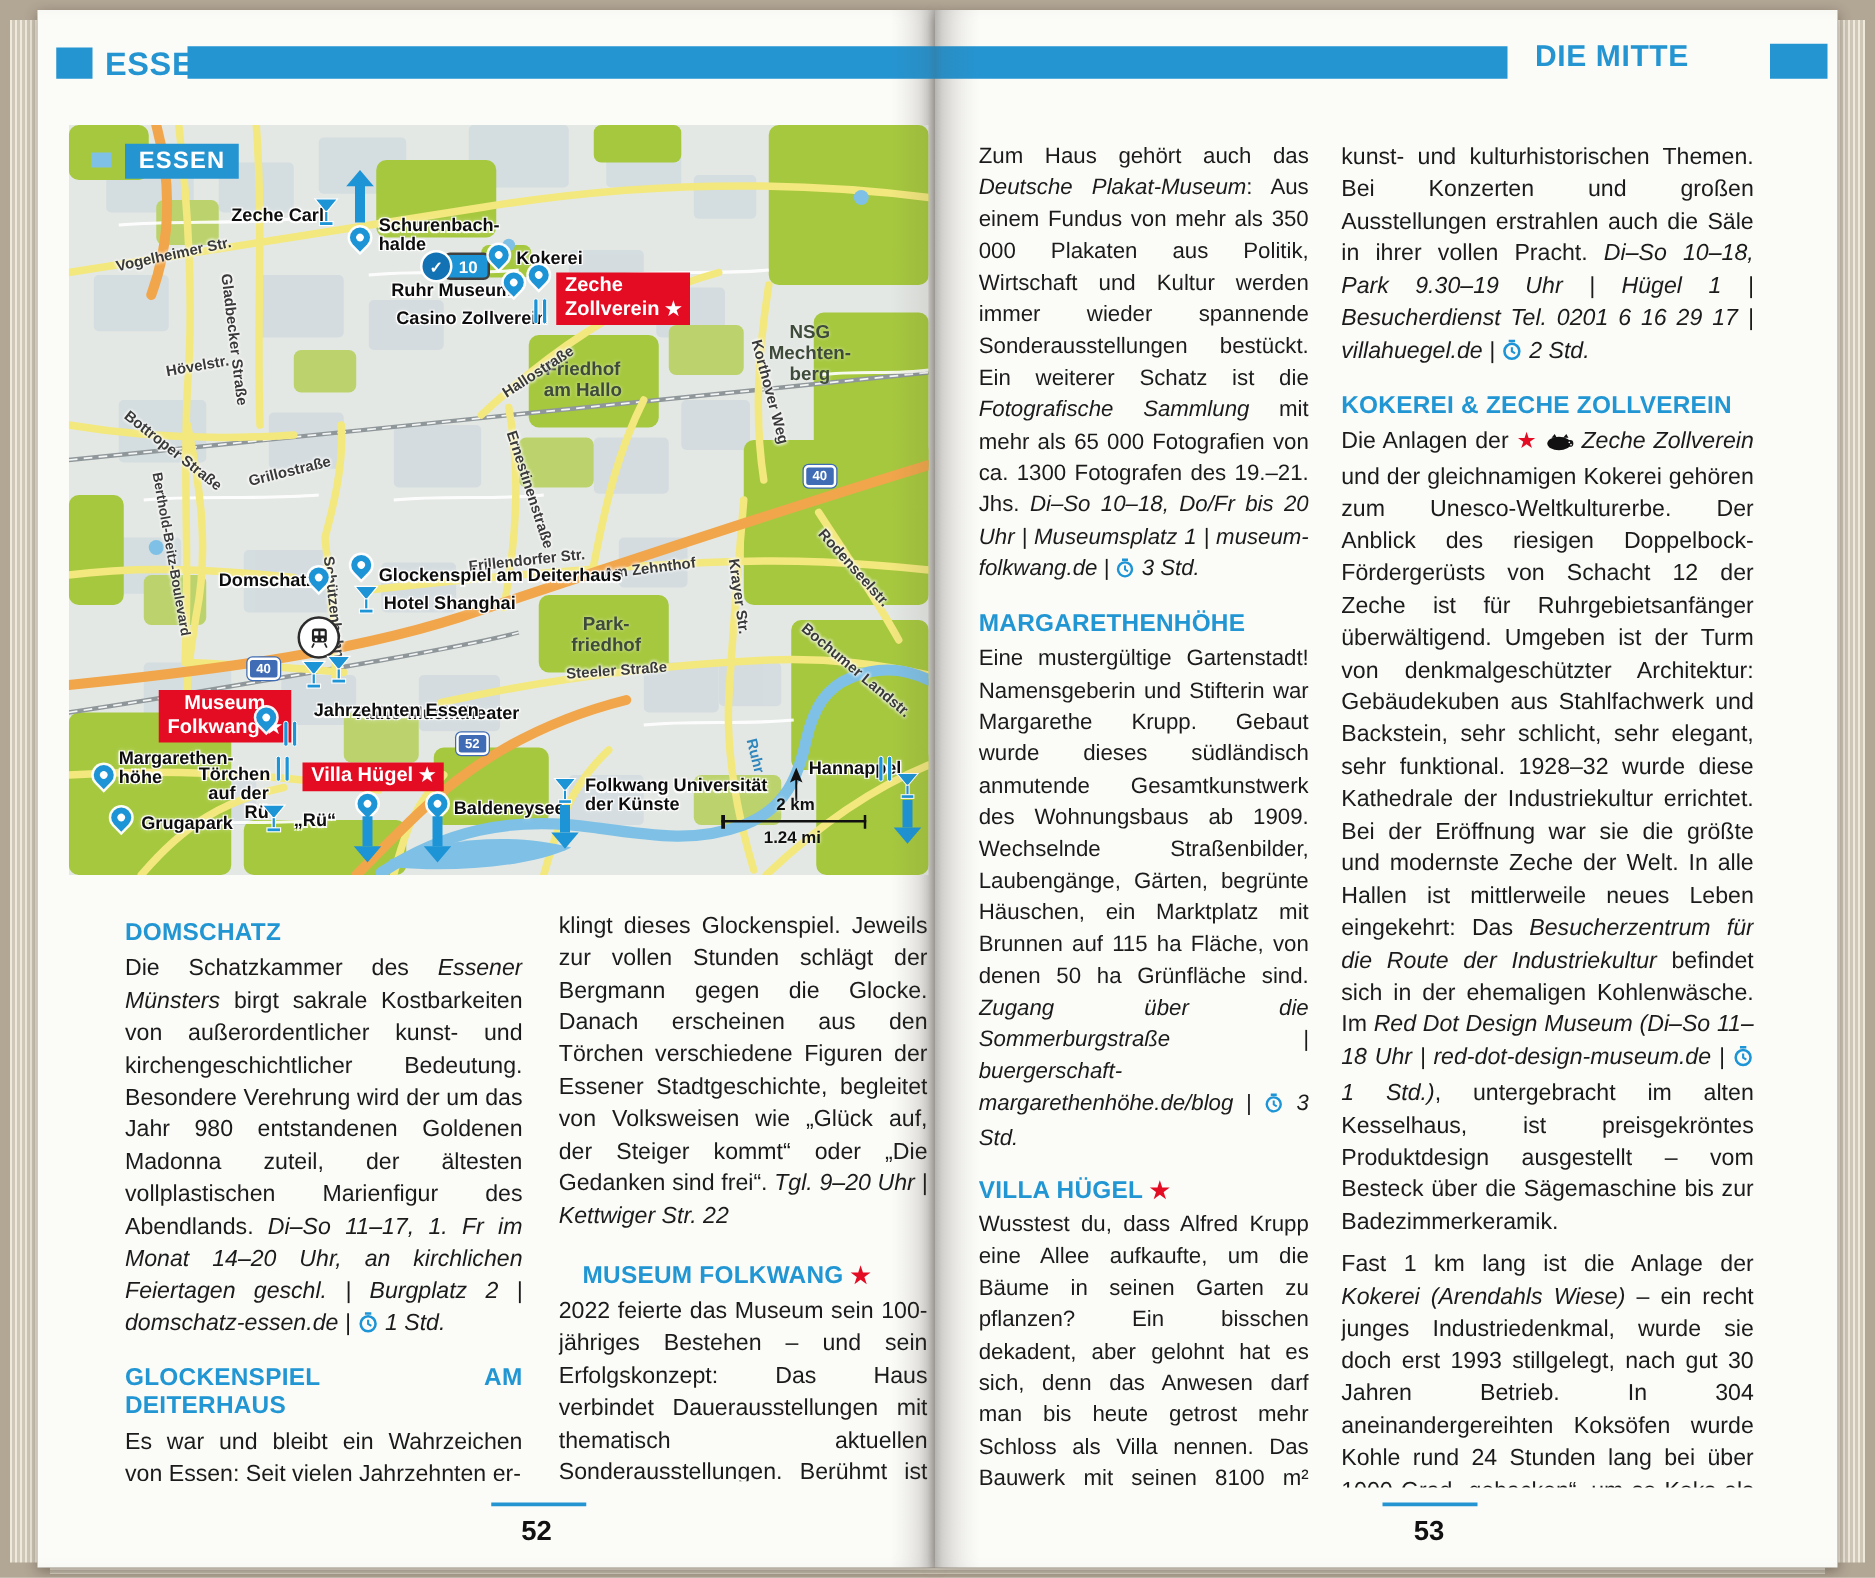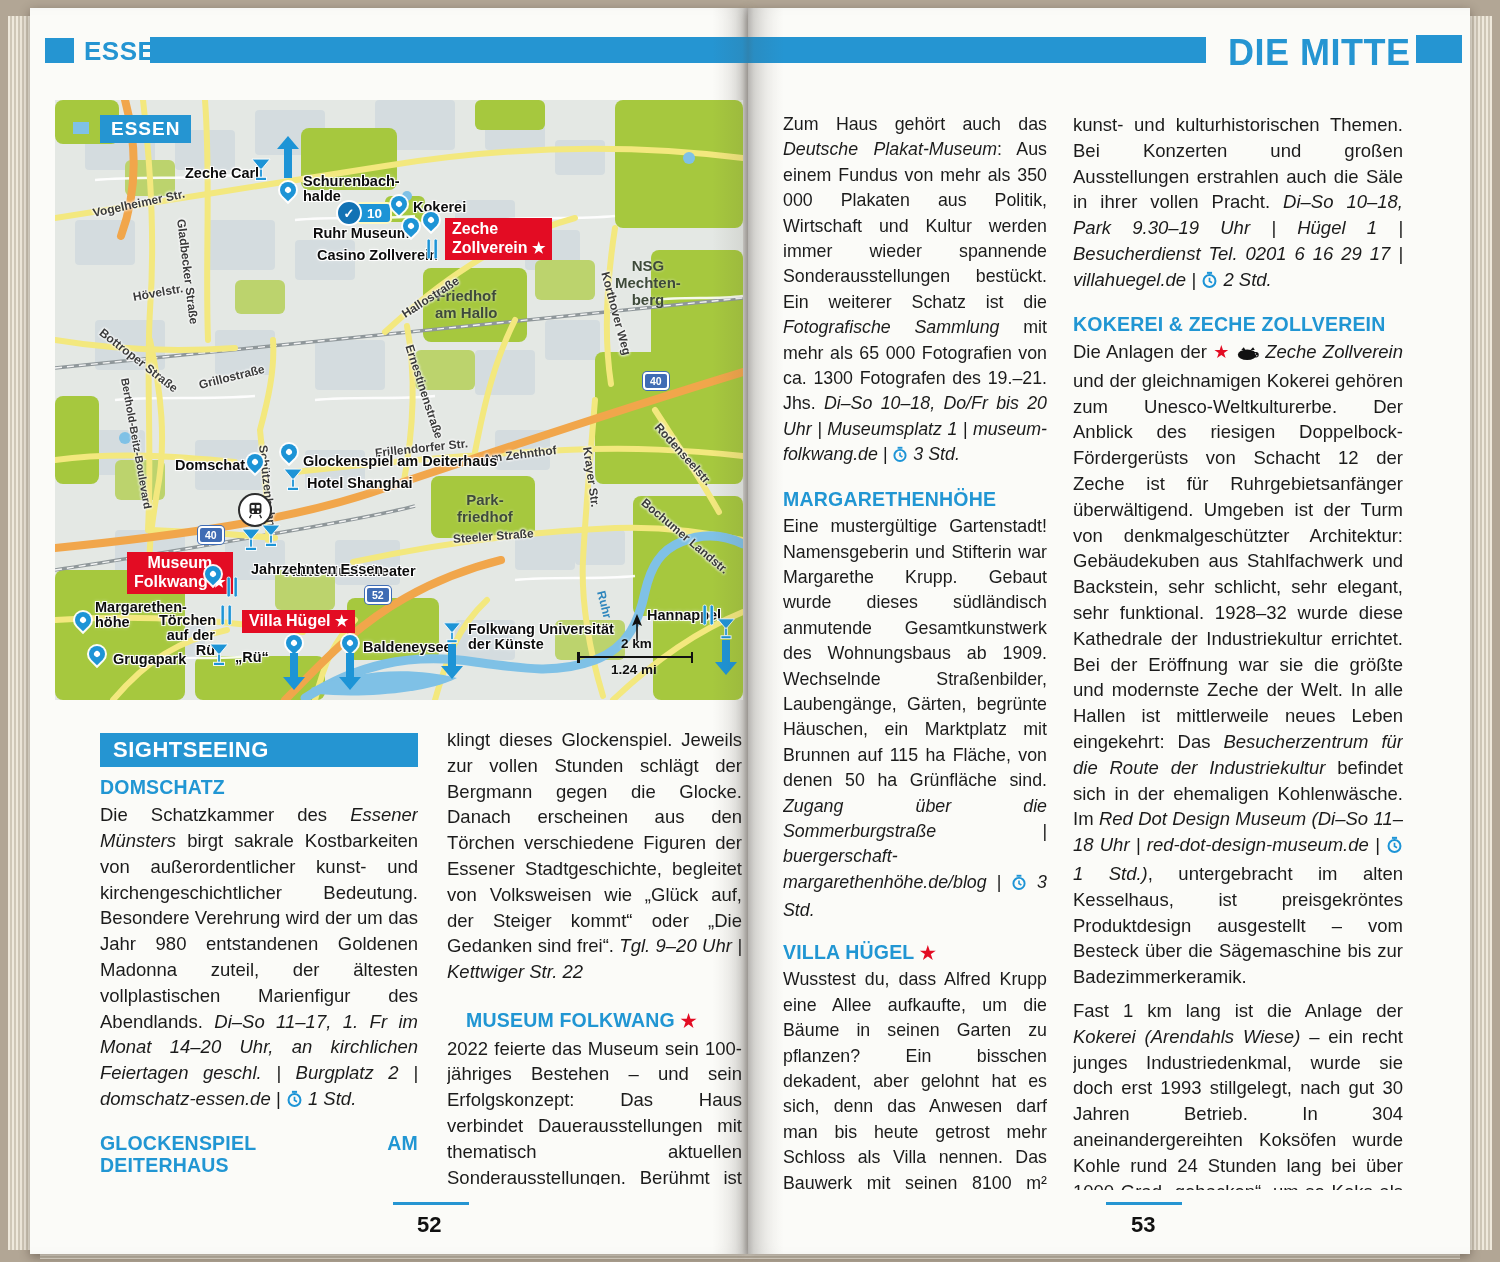--- a/index.html
+++ b/index.html
@@ -34,21 +34,21 @@
     box-shadow:0 0 0 2px rgba(255,255,255,.95);}
   .pin::after{content:"";position:absolute;left:5px;top:5px;width:6px;height:6px;border-radius:50%;background:#fff;}
   .mk{position:absolute;}
   .shaft{position:absolute;left:7px;width:8px;background:#1d94d6;}
   .head-dn{position:absolute;left:0;width:0;height:0;border-left:11px solid transparent;border-right:11px solid transparent;border-top:13px solid #1d94d6;}
   .head-up{position:absolute;left:0;width:0;height:0;border-left:11px solid transparent;border-right:11px solid transparent;border-bottom:13px solid #1d94d6;}
   .count-badge{position:absolute;display:flex;align-items:center;}
   .count-badge .chk{width:22px;height:22px;border-radius:50%;background:#1272b4;color:#fff;font-weight:700;font-size:13px;
     display:flex;align-items:center;justify-content:center;border:2px solid #fff;z-index:1;}
   .count-badge .num{background:#1d94d6;color:#fff;font-weight:700;font-size:13.5px;padding:1.5px 8px 1.5px 10px;border-radius:5px;
-    margin-left:-7px;border:2px solid #fef9c3;}
+    margin-left:-7px;border:2px solid #404040;}
   .station{position:absolute;width:30px;height:30px;background:#fff;border:2.5px solid #2c2c2c;border-radius:50%;
     display:flex;align-items:center;justify-content:center;}
   .scaleline{position:absolute;width:116px;border-top:2.5px solid #111;}
   .scaleline::before,.scaleline::after{content:"";position:absolute;top:-6px;width:2.5px;height:11px;background:#111;}
   .scaleline::before{left:0;} .scaleline::after{right:0;}
   .scaletxt{position:absolute;font-weight:700;font-size:13.5px;color:#111;text-shadow:0 0 3px #fff;}
   .riverlbl{position:absolute;font-weight:700;font-size:12px;color:#2f86bd;transform-origin:left center;}
   
   .col{position:absolute;text-align:justify;font-size:18.5px;line-height:25.8px;color:#1b1b1b;overflow:hidden;}
   .col p{margin:0 0 0 0;}
@@ -69,21 +69,21 @@
   <div class="edge-strip" style="left:1470px;top:16px;width:22px;height:1234px;"></div>
   <div class="edge-bottom" style="left:40px;top:1250px;width:1420px;height:9px;"></div>
 
   <div class="page page-left"></div>
   <div class="page page-right"></div>
 
   <div class="hsq" style="left:45px;top:38px;width:29px;height:25px;"></div>
   <div class="htxt" style="left:84px;top:36px;font-size:26px;">ESSEN</div>
   <div class="hbar" style="left:150px;top:37px;width:598px;height:26px;"></div>
   <div class="hbar" style="left:748px;top:37px;width:458px;height:26px;"></div>
-  <div class="htxt" style="left:1228px;top:32px;font-size:36px;">DIE MITTE</div>
+  <div class="htxt" style="left:1228px;top:32px;font-size:24px;">DIE MITTE</div>
   <div class="hsq" style="left:1416px;top:35px;width:46px;height:28px;"></div>
 
   <div id="map">
     <svg class="bg" width="688" height="600" viewBox="0 0 688 600">
       <rect width="688" height="600" fill="#e4e8e4"></rect>
       <g fill="#d2dbdf" opacity="0.85">
         <rect x="30" y="20" width="70" height="50" rx="4"></rect>
           <rect x="120" y="30" width="60" height="40" rx="4"></rect>
         <rect x="200" y="10" width="70" height="45" rx="4"></rect>
           <rect x="320" y="0" width="80" height="50" rx="4"></rect>
@@ -395,21 +395,20 @@
           <path d="M6,0 L11,12 L6,9.5 L1,12 Z" fill="#111"></path>
           <rect x="5.2" y="9" width="1.6" height="18" fill="#111"></rect>
         </svg>
     </span>
     <div class="scaletxt" style="left:566px;top:536px;">2 km</div>
     <div class="scaleline" style="left:522px;top:556px;"></div>
     <div class="scaletxt" style="left:556px;top:562px;">1.24 mi</div>
   </div>
 
   <div class="col" style="left:100px;top:733px;width:318px;height:452px;">
-    <div class="secbar"><span>SIGHTSEEING</span></div>
     <div class="bh first">DOMSCHATZ</div>
     <p><span>Die Schatzkammer des </span><i>Essener Münsters</i><span> birgt sakrale Kostbarkeiten von außerordentlicher kunst- und kirchengeschichtlicher Bedeutung. Besondere Verehrung wird der um das Jahr 980 entstandenen Goldenen Madonna zuteil, der ältesten vollplastischen Marienfigur des Abendlands. </span><i>Di–So 11–17, 1. Fr im Monat 14–20 Uhr, an kirchlichen Feiertagen geschl. | Burgplatz 2 | domschatz-essen.de | </i><span class="icl"><svg width="17" height="18" viewBox="0 0 20 20">
             <circle cx="10" cy="11.2" r="7" fill="none" stroke="#1d94d6" stroke-width="2.4"></circle>
             <path d="M10,7.4 v4 l3,1.8" fill="none" stroke="#1d94d6" stroke-width="2"></path>
             <path d="M7,1.6 L13,1.6" stroke="#1d94d6" stroke-width="2.4"></path>
           </svg></span><i> </i><i>1 Std.</i></p>
     <div class="bh">GLOCKENSPIEL AM DEITERHAUS</div>
     <p><span>Es war und bleibt ein Wahrzeichen von Essen: Seit vielen Jahrzehnten er-</span></p>
   </div>
 

